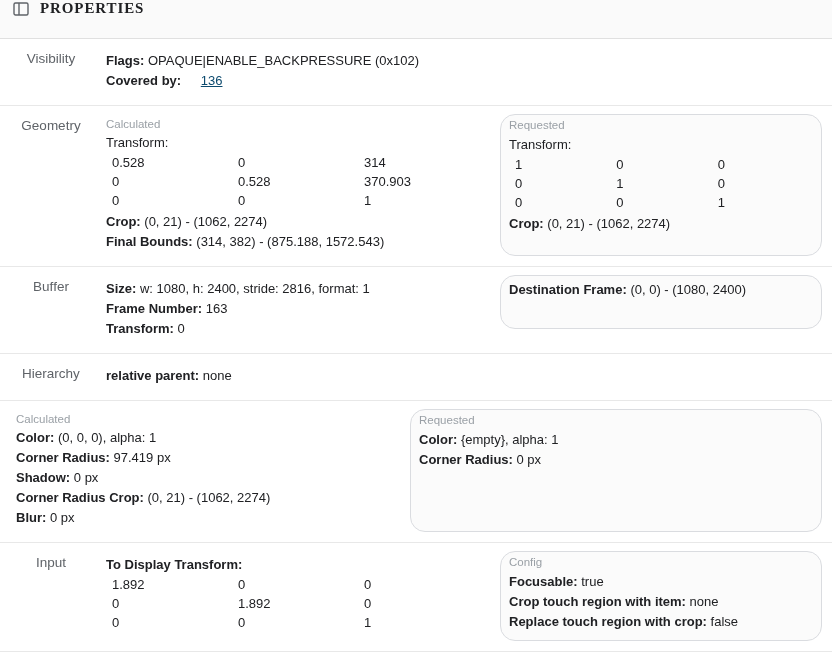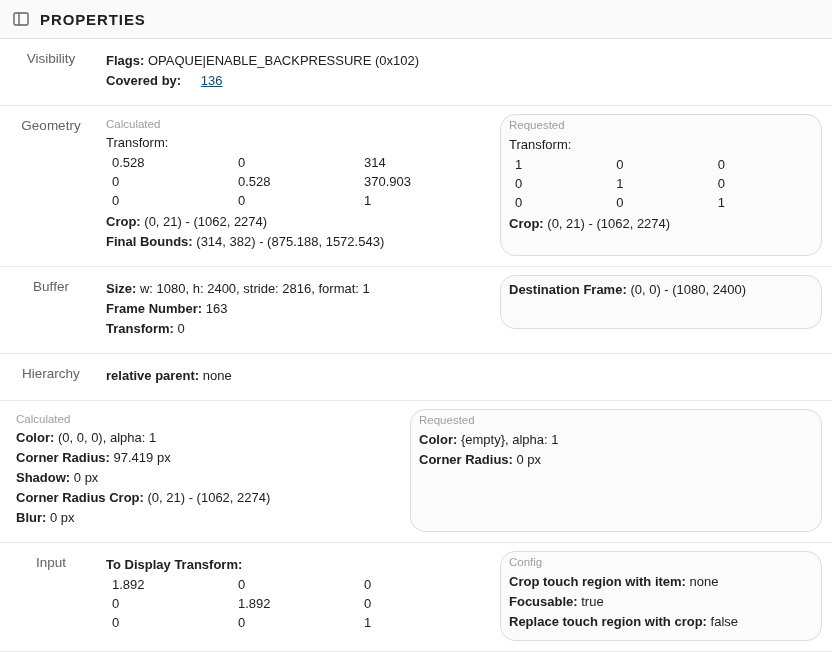--- a/index.html
+++ b/index.html
@@ -11,24 +11,24 @@
   body {
     width: 832px;
     height: 652px;
     overflow: hidden;
     color: #202124;
     font-size: 13px;
   }
   .header {
     height: 38px;
     display: flex;
-    align-items: center;
     padding: 0 12px;
     border-bottom: 1px solid #e0e0e0;
     background: #fafafa;
+    font-family: Liberation Serif, serif;
   }
   .header-icon {
     width: 18px;
     height: 18px;
     margin-right: 10px;
     color: #5f6368;
     display: inline-flex;
     align-items: center;
     justify-content: center;
   }
@@ -318,27 +318,27 @@
           <div class="mcell">0</div>
           <div class="mcell">0</div>
           <div class="mcell">1</div>
         </div>
       </div>
 
     </div>
     <div class="col col-right">
       <div class="boxtitle">Config</div>
       <div class="row">
+        <span class="k">Focusable:</span>
+        <span class="v">true</span>
+      </div>
+      <div class="row">
         <span class="k">Crop touch region with item:</span>
         <span class="v">none</span>
       </div>
       <div class="row">
-        <span class="k">Focusable:</span>
-        <span class="v">true</span>
-      </div>
-      <div class="row">
         <span class="k">Replace touch region with crop:</span>
         <span class="v">false</span>
       </div>
 
     </div>
   </div>
 </div>
 
 </body></html>

